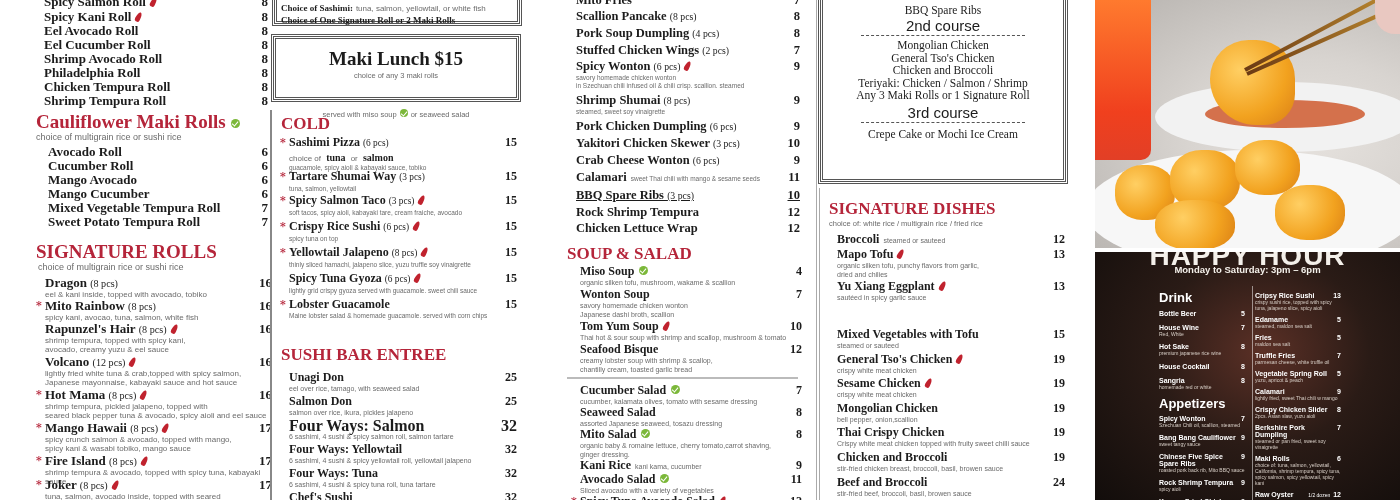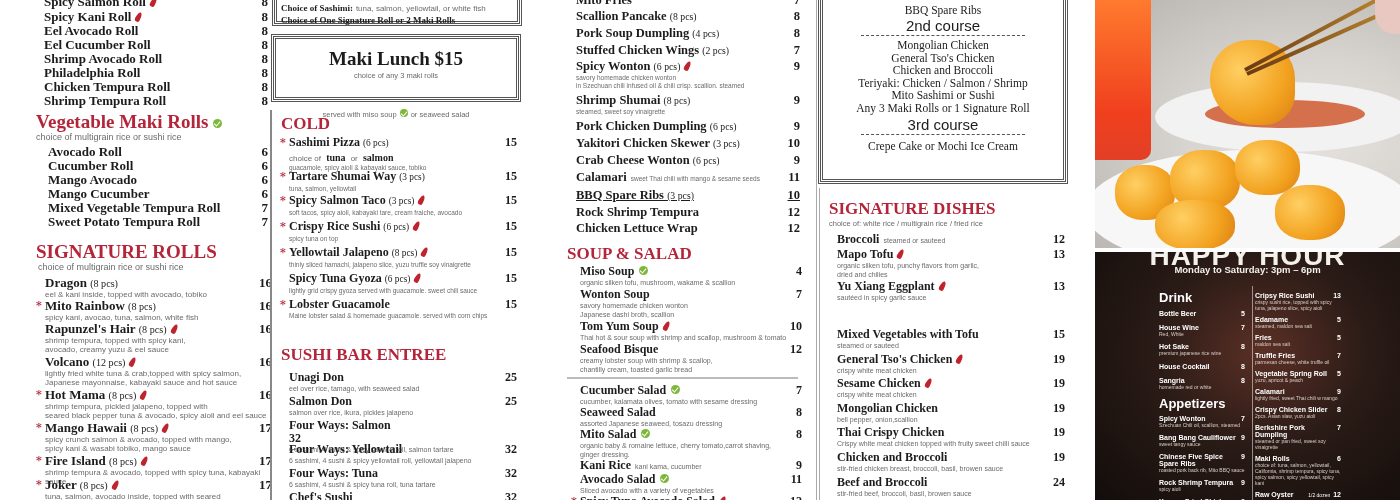--- a/index.html
+++ b/index.html
@@ -92,21 +92,21 @@
         <span class="name">Chicken Tempura Roll</span>
         <span class="price">8</span>
       </div>
     <div class="row" style="font-size:13px;line-height:14px;">
         <span class="name">Shrimp Tempura Roll</span>
         <span class="price">8</span>
       </div>
   </div>
 
   <div style="position:absolute;left:28px;width:232px;top:112px;">
-    <div class="sec-title" style="font-size:19px;line-height:20px;"><span>Vegetable Maki Rolls</span><span class="veg"></span></div>
+    <div class="sec-title" style="font-size:19px;line-height:20px;"><span>Cauliflower Maki Rolls</span><span class="veg"></span></div>
     <div class="sec-sub">choice of multigrain rice or sushi rice</div>
     <div style="margin-left:12px;margin-top:3px;">
       <div class="row" style="font-size:13px;line-height:14px;">
           <span class="name">Avocado Roll</span>
           <span class="price">6</span>
         </div>
       <div class="row" style="font-size:13px;line-height:14px;">
           <span class="name">Cucumber Roll</span>
           <span class="price">6</span>
         </div>
@@ -287,21 +287,21 @@
         <div class="desc" style="font-size:7px;">eel over rice, tamago, with seaweed salad</div>
       </div>
       <div style="height:24px;">
         <div class="row" style="font-size:12px;line-height:13px;">
             <span class="name">Salmon Don</span>
             <span class="price">25</span>
           </div>
         <div class="desc" style="font-size:7px;">salmon over rice, ikura, pickles jalapeno</div>
       </div>
       <div style="height:24px;">
-        <div class="row" style="font-size:12px;line-height:13px;flex-direction:column;">
+        <div class="row" style="font-size:16px;line-height:13px;">
             <span class="name">Four Ways: Salmon</span>
             <span class="price">32</span>
           </div>
         <div class="desc" style="font-size:7px;">6 sashimi, 4 sushi &amp; spicy salmon roll, salmon tartare</div>
       </div>
       <div style="height:24px;">
         <div class="row" style="font-size:12px;line-height:13px;">
             <span class="name">Four Ways: Yellowtail</span>
             <span class="price">32</span>
           </div>
@@ -468,21 +468,20 @@
 
 <div class="col" id="c4">
   <div class="boxed" style="left:5px;top:-10px;width:246px;height:192px;text-align:center;padding-top:10px;">
     <div style="font-family:'Liberation Serif',serif;font-size:11.5px;line-height:14px;">BBQ Spare Ribs</div>
     <div style="font-family:'Liberation Sans',sans-serif;font-size:15px;line-height:18px;">2nd course</div>
     <div style="margin:0 38px 3px;border-top:1px dashed #555;"></div>
     <div style="font-family:'Liberation Serif',serif;font-size:11.5px;line-height:12.5px;">Mongolian Chicken</div>
     <div style="font-family:'Liberation Serif',serif;font-size:11.5px;line-height:12.5px;">General Tso's Chicken</div>
     <div style="font-family:'Liberation Serif',serif;font-size:11.5px;line-height:12.5px;">Chicken and Broccoli</div>
     <div style="font-family:'Liberation Serif',serif;font-size:11.5px;line-height:12.5px;">Teriyaki: Chicken / Salmon / Shrimp</div>
-    <div style="font-family:'Liberation Serif',serif;font-size:11.5px;line-height:12.5px;">Mito Sashimi or Sushi</div>
     <div style="font-family:'Liberation Serif',serif;font-size:11.5px;line-height:12.5px;">Any 3 Maki Rolls or 1 Signature Roll</div>
     <div style="font-family:'Liberation Sans',sans-serif;font-size:15px;line-height:18px;margin-top:2px;">3rd course</div>
     <div style="margin:0 38px 5px;border-top:1px dashed #555;"></div>
     <div style="font-family:'Liberation Serif',serif;font-size:11.5px;line-height:13px;">Crepe Cake or Mochi Ice Cream</div>
   </div>
   <div class="vline" style="left:4px;top:188px;height:312px;width:1px;background:#aaa;"></div>
 
   <div style="position:absolute;left:14px;width:236px;top:199px;">
     <div class="sec-title" style="font-size:17px;line-height:20px;">SIGNATURE DISHES</div>
     <div class="sec-sub" style="font-size:7.5px;">choice of: white rice / multigrain rice / fried rice</div>

